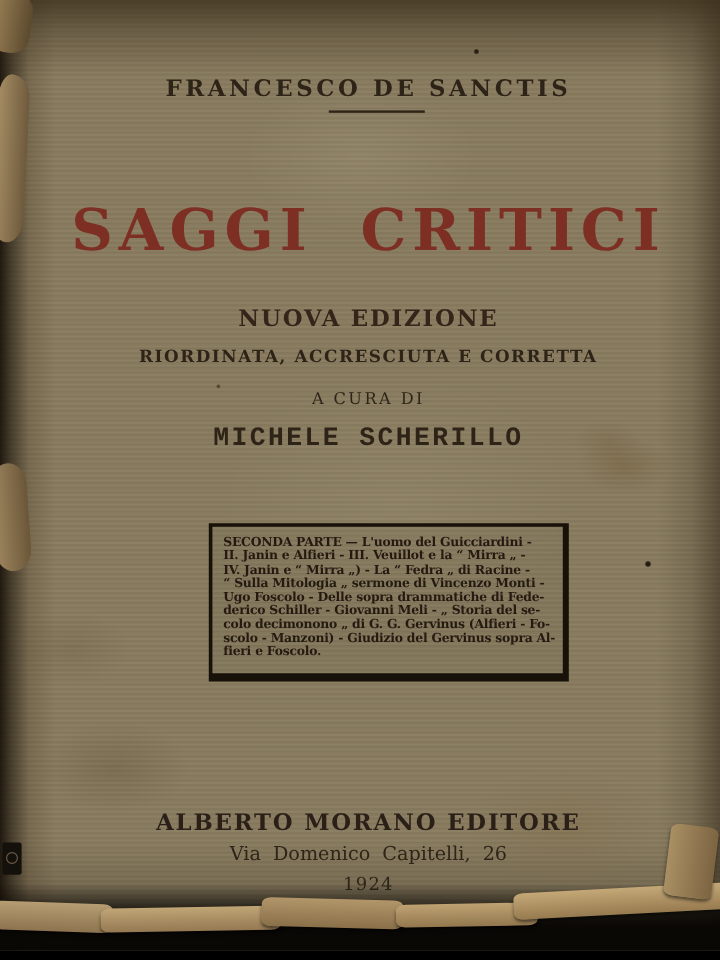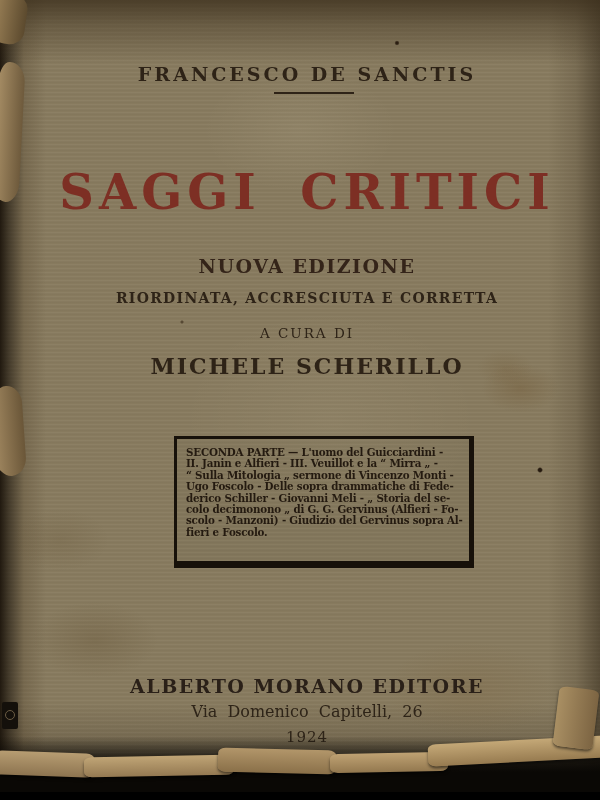--- a/index.html
+++ b/index.html
@@ -28,21 +28,21 @@
       
       repeating-linear-gradient(180deg, rgba(255,250,235,.045) 0px, rgba(255,250,235,.045) 1px, rgba(20,14,6,.05) 2px, rgba(20,14,6,0) 3px, rgba(20,14,6,0) 4px);
   }
   .textline{position:absolute;left:14px;right:0;text-align:center;color:#2e2317;}
   .author{top:63px;font-size:19px;letter-spacing:3px;font-weight:bold;}
   .rule{position:absolute;top:92px;left:274px;width:80px;height:2px;background:#2e2317;}
   .title{top:168px;font-size:48px;line-height:1;letter-spacing:5px;word-spacing:18px;font-weight:bold;color:#7d2f24;}
   .edition{top:255px;font-size:19px;letter-spacing:1.5px;font-weight:bold;color:#342419;}
   .edsub{top:290px;font-size:14px;letter-spacing:1.3px;font-weight:bold;}
   .acura{top:325px;font-size:13.5px;letter-spacing:2px;}
-  .curator{top:353px;font-size:22px;letter-spacing:2px;font-weight:bold;}
+  .curator{top:353px;font-size:22px;letter-spacing:2px;font-weight:bold;font-family:Liberation Mono, monospace;}
   .contents-box{
     position:absolute;left:174px;top:436px;width:300px;height:132px;box-sizing:border-box;
     border:3px solid #17110a;border-right-width:5px;border-bottom-width:7px;
     padding:8px 4px 2px 9px;overflow:hidden;
     background:rgba(0,0,0,0.03);
   }
   .contents-box span{
     display:block;white-space:nowrap;
     font:bold 10.3px/11.4px "DejaVu Serif","Liberation Serif",serif;
     letter-spacing:-0.2px;color:#241a10;
@@ -82,20 +82,21 @@
 
   <div class="textline edition">NUOVA EDIZIONE</div>
   <div class="textline edsub">RIORDINATA, ACCRESCIUTA E CORRETTA</div>
 
   <div class="textline acura">A CURA DI</div>
   <div class="textline curator">MICHELE SCHERILLO</div>
 
   <div class="contents-box">
     <span>SECONDA PARTE — L'uomo del Guicciardini -</span>
     <span>II. Janin e Alfieri - III. Veuillot e la “ Mirra „ -</span>
+    <span>IV. Janin e “ Mirra „) - La “ Fedra „ di Racine -</span>
     <span>“ Sulla Mitologia „ sermone di Vincenzo Monti -</span>
     <span>Ugo Foscolo - Delle sopra drammatiche di Fede-</span>
     <span>derico Schiller - Giovanni Meli - „ Storia del se-</span>
     <span>colo decimonono „ di G. G. Gervinus (Alfieri - Fo-</span>
     <span>scolo - Manzoni) - Giudizio del Gervinus sopra Al-</span>
     <span>fieri e Foscolo.</span>
   </div>
 
   <div class="textline publisher">ALBERTO MORANO EDITORE</div>
   <div class="textline address">Via Domenico Capitelli, 26</div>

